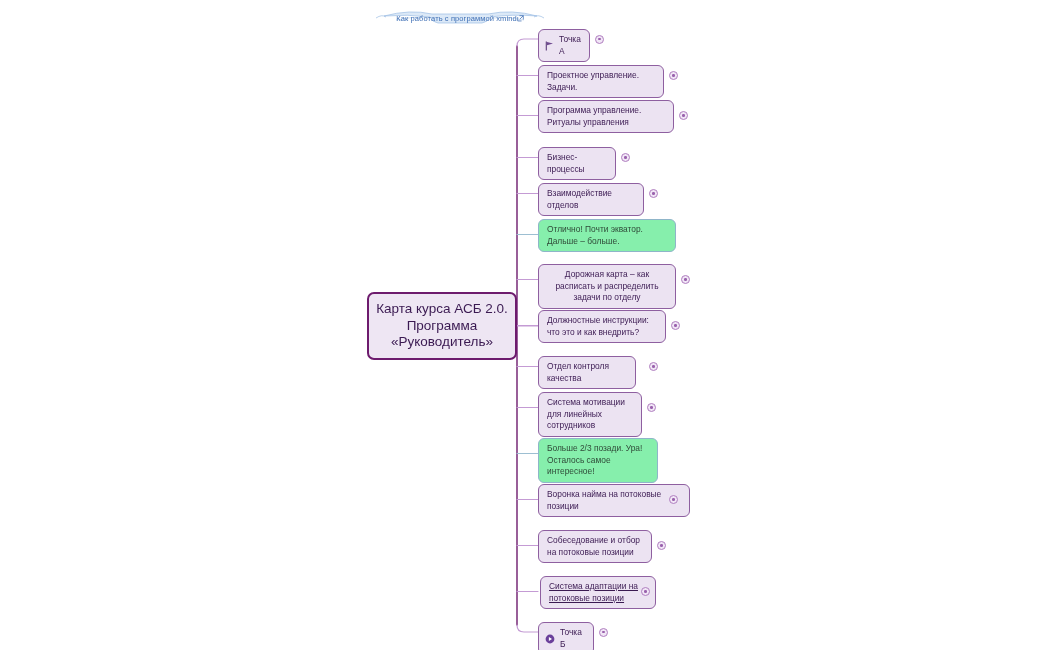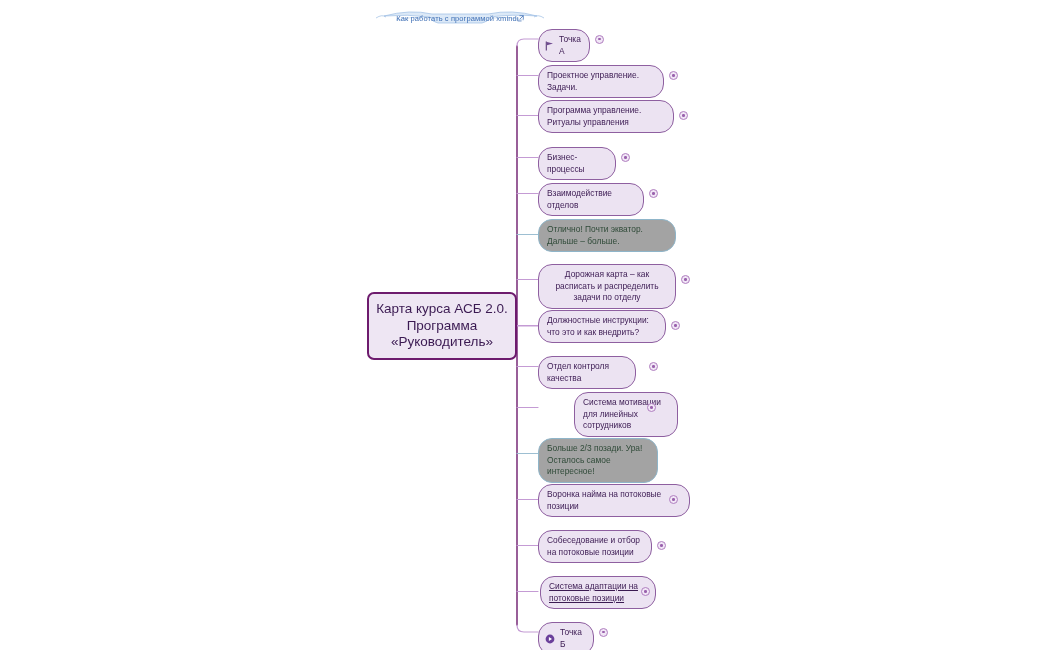--- a/index.html
+++ b/index.html
@@ -50,30 +50,30 @@
     font-size: 13.5px;
     line-height: 16.5px;
     padding: 8px 6px;
   }
 
   
   .node {
     position: absolute;
     background: #ece3f2;
     border: 1px solid #8e5fa0;
-    border-radius: 14px;
+    border-radius: 6px;
     color: #3b1a52;
     font-size: 8.4px;
     line-height: 11.5px;
     display: flex;
     align-items: center;
     padding: 4px 8px;
   }
   .node.green {
-    background: #a3a3a3;
+    background: #86efac;
     border: 1px solid #8fb5c9;
     color: #2f4a38;
   }
   .node.center-text { justify-content: flex-end; text-align: center; }
   .node .txt { display: block; width: 100%; }
 
   .node.with-icon { padding-left: 6px; gap: 5px; }
   .flag-icon, .play-icon { flex: 0 0 auto; display: block; }
 
   
@@ -180,21 +180,21 @@
       </div>
       <div class="marker" style="left: 681px; top: 275px;"></div>
       <div class="node" style="left: 538px; top: 310px; width: 128px; min-height: 31px;">
         <span class="txt">Должностные инструкции: что это и как внедрить?</span>
       </div>
       <div class="marker" style="left: 671px; top: 321px;"></div>
       <div class="node" style="left: 538px; top: 356px; width: 98px; min-height: 21px;">
         <span class="txt">Отдел контроля качества</span>
       </div>
       <div class="marker" style="left: 649px; top: 362px;"></div>
-      <div class="node" style="left: 538px; top: 392px; width: 104px; min-height: 31px; margin-left: 36px;">
+      <div class="node" style="left: 538px; top: 392px; width: 104px; min-height: 31px;">
         <span class="txt">Система мотивации для линейных сотрудников</span>
       </div>
       <div class="marker" style="left: 647px; top: 403px;"></div>
       <div class="node green" style="left: 538px; top: 438px; width: 120px; min-height: 31px;">
         <span class="txt">Больше 2/3 позади. Ура! Осталось самое интересное!</span>
       </div>
       <div class="node" style="left: 538px; top: 484px; width: 152px; min-height: 31px;">
         <span class="txt">Воронка найма на потоковые позиции</span>
       </div>
       <div class="marker" style="left: 669px; top: 495px;"></div>

